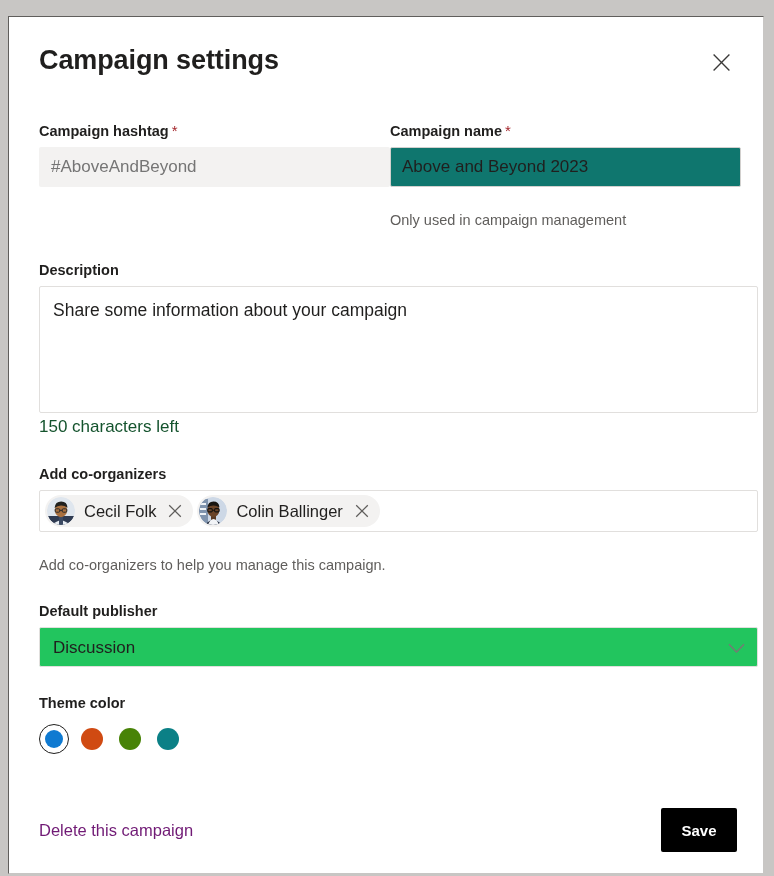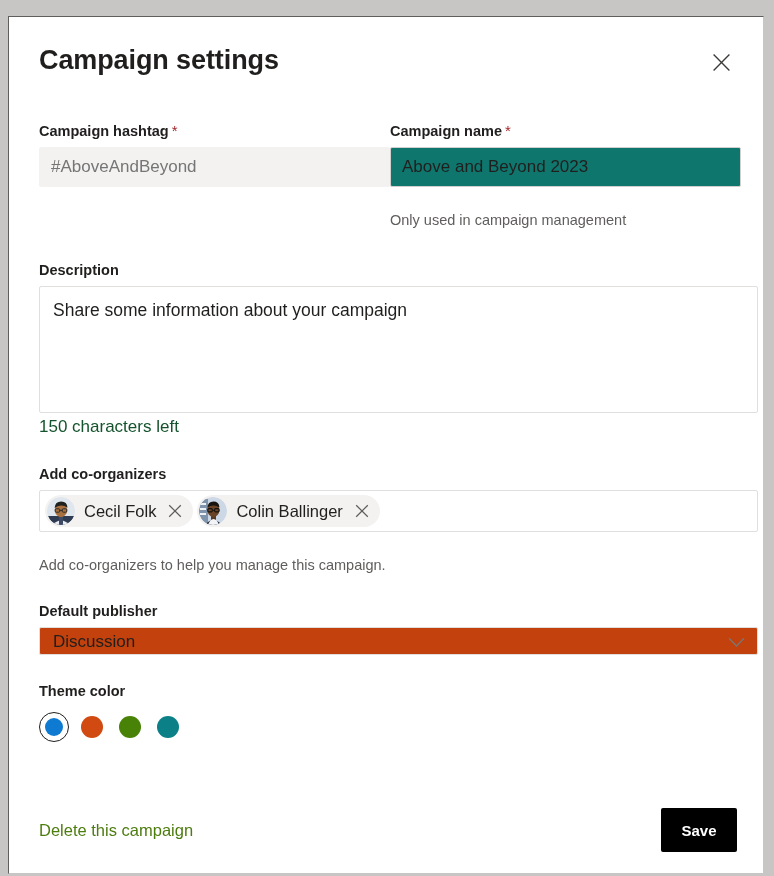--- a/index.html
+++ b/index.html
@@ -196,24 +196,24 @@
     cursor: pointer;
     padding: 0;
     margin-right: 3px;
   }
   .chip-remove svg { display: block; }
 
   
   .select-box {
     box-sizing: border-box;
     width: 719px;
-    height: 28px;
+    height: 40px;
     border: 1px solid #e1dfdd;
     border-radius: 2px;
-    background: #c2410c;
+    background: #22c55e;
     display: flex;
     align-items: center;
     justify-content: space-between;
     padding: 2px 12px 0 13px;
     cursor: pointer;
   }
   .select-value {
     font-size: 17px;
     color: #201f1e;
   }
@@ -260,21 +260,21 @@
     left: 30px;
     right: 17px;
     top: 778px;
     height: 70px;
     display: flex;
     align-items: center;
     justify-content: space-between;
   }
   .delete-link {
     font-size: 16.5px;
-    color: #4d7c0f;
+    color: #701a75;
     text-decoration: none;
     cursor: pointer;
     background: none;
     border: none;
     padding: 0;
     font-family: "Liberation Sans", sans-serif;
   }
   .save-btn {
     width: 76px;
     height: 44px;

